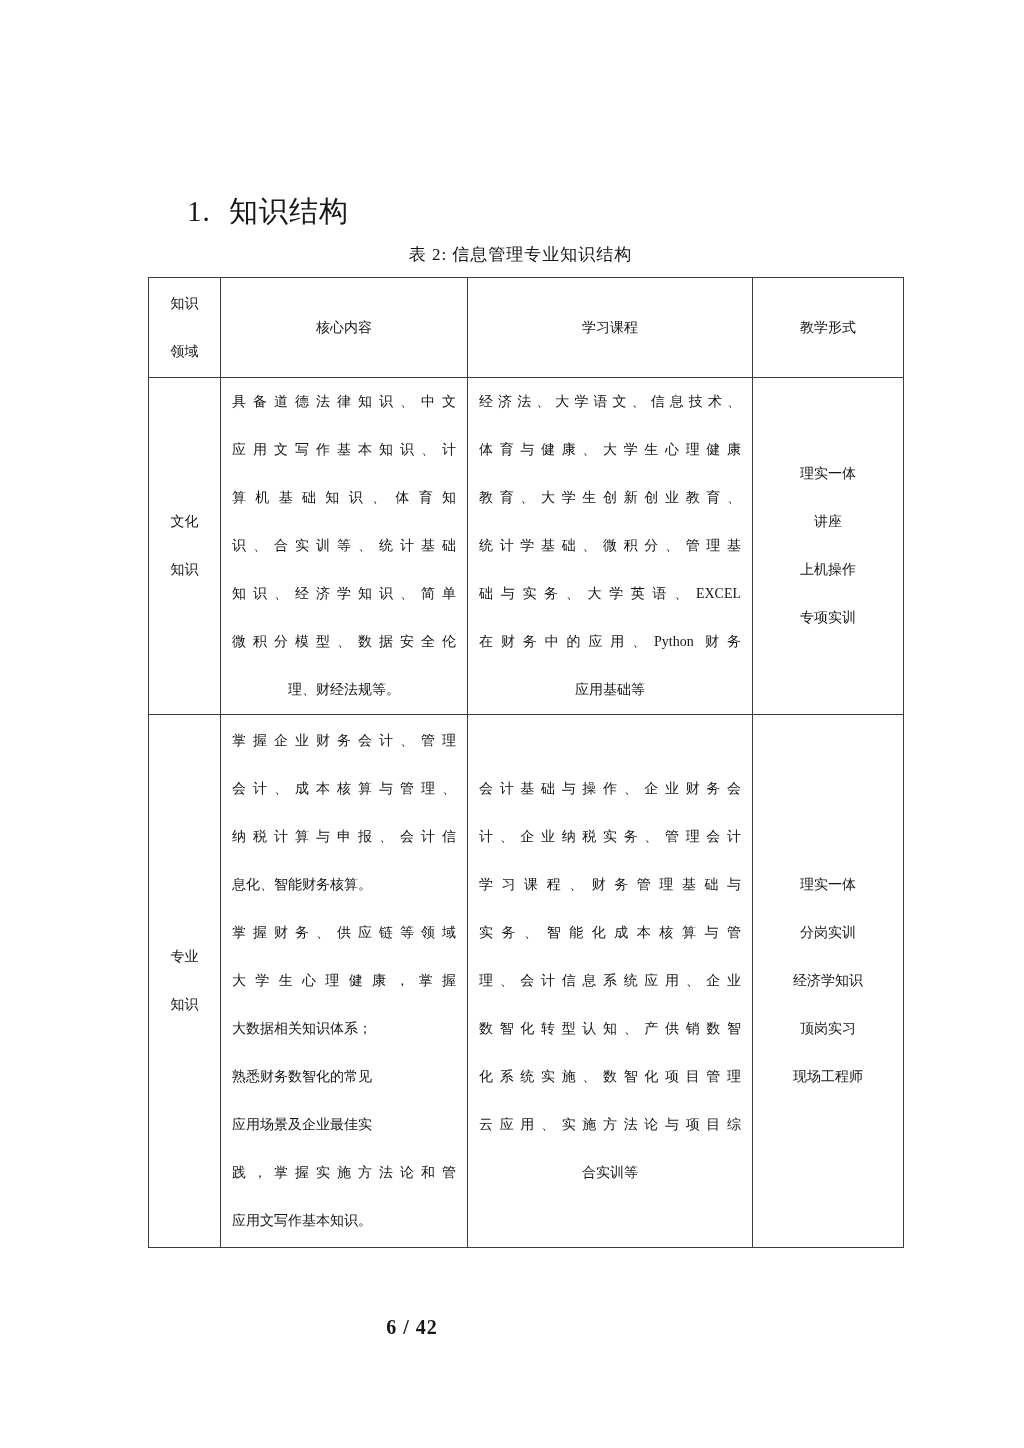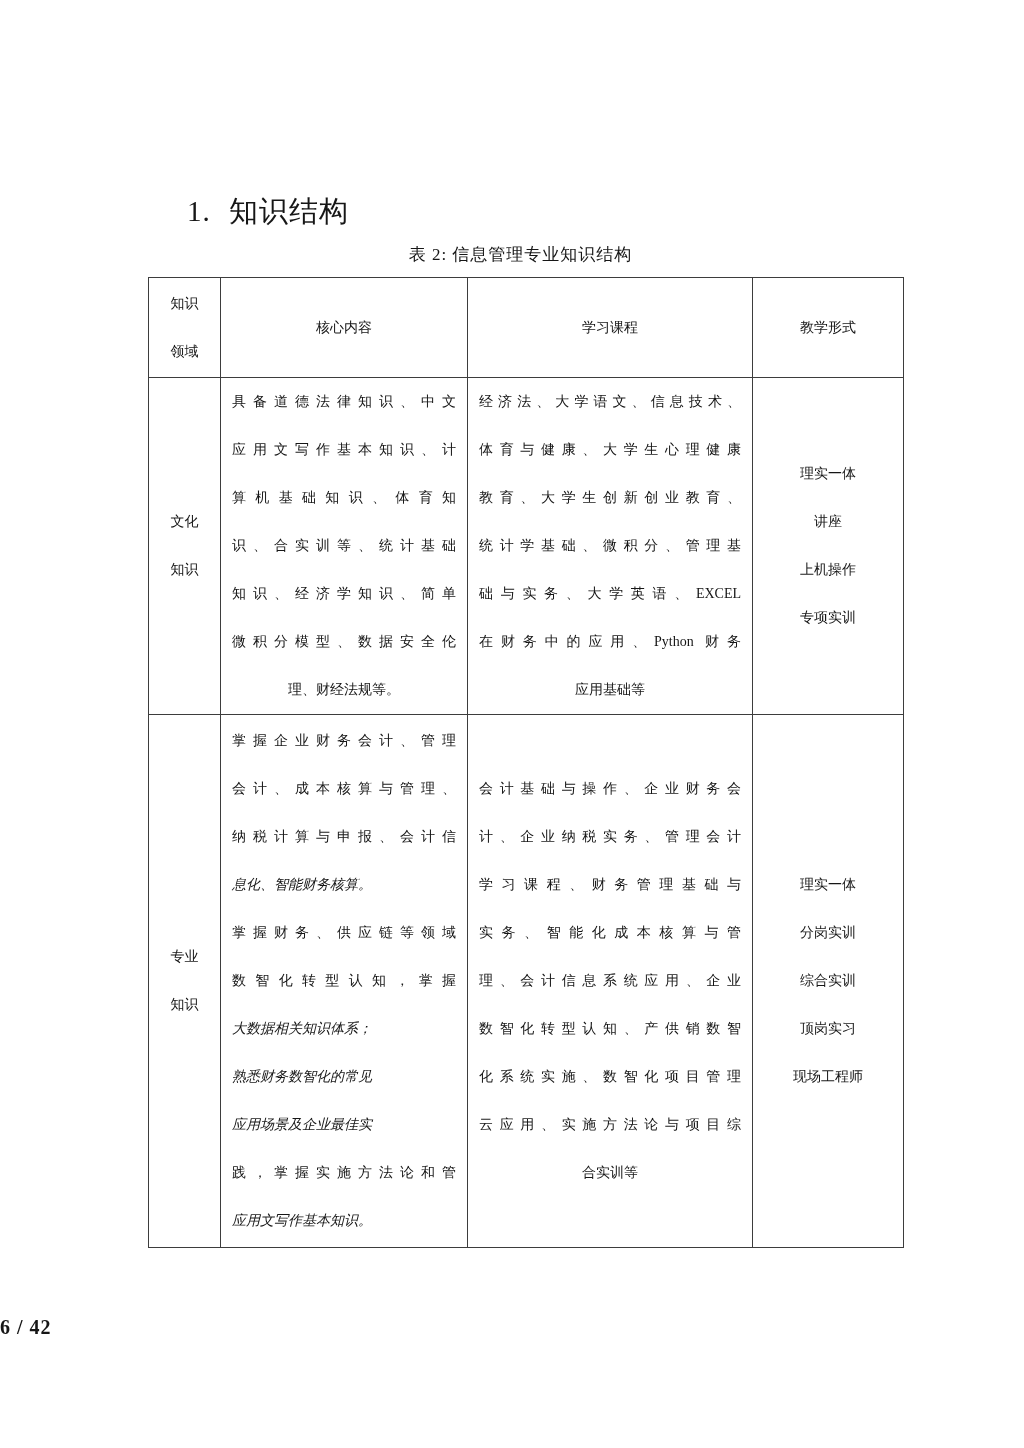--- a/index.html
+++ b/index.html
@@ -29,24 +29,24 @@
   .ktable th, .ktable td {
     border: 1px solid #3d3d3d; vertical-align: middle;
     font-weight: normal; padding: 0 11px; overflow: hidden;
   }
   thead tr { height: 100px; }
   tbody tr:nth-child(1) { height: 334px; }
   tbody tr:nth-child(2) { height: 533px; }
   .ln { line-height: 48px; }
   .ln-j { text-align: justify; text-align-last: justify; }
   .ln-c { text-align: center; text-align-last: center; }
-  .ln-l { text-align: right; text-align-last: left; font-style: italic; }
+  .ln-l { text-align: right; text-align-last: left; }
   .footer {
     position: absolute; left: 0; top: 1316px; width: 824px;
-    text-align: left; font-size: 20px; font-weight: bold;
+    text-align: center; font-size: 20px; font-weight: bold;
     letter-spacing: 1px;
   }
 </style>
 </head>
 <body>
 
 <div class="page">
   <h2 class="heading">1. 知识结构</h2>
   <div class="caption">表 2: 信息管理专业知识结构</div>
   <table class="ktable">
@@ -108,42 +108,42 @@
           <td>
             <div class="ln ln-c">专业</div>
             <div class="ln ln-c">知识</div>
           </td>
           <td>
             <div class="ln ln-j">掌握企业财务会计、管理</div>
             <div class="ln ln-j">会计、成本核算与管理、</div>
             <div class="ln ln-j">纳税计算与申报、会计信</div>
             <div class="ln ln-l">息化、智能财务核算。</div>
             <div class="ln ln-j">掌握财务、供应链等领域</div>
-            <div class="ln ln-j">数智化转型认知，掌握</div>
+            <div class="ln ln-j">大学生心理健康，掌握</div>
             <div class="ln ln-l">大数据相关知识体系；</div>
             <div class="ln ln-l">熟悉财务数智化的常见</div>
             <div class="ln ln-l">应用场景及企业最佳实</div>
             <div class="ln ln-j">践，掌握实施方法论和管</div>
             <div class="ln ln-l">应用文写作基本知识。</div>
           </td>
           <td>
             <div class="ln ln-j">会计基础与操作、企业财务会</div>
             <div class="ln ln-j">计、企业纳税实务、管理会计</div>
             <div class="ln ln-j">学习课程、财务管理基础与</div>
             <div class="ln ln-j">实务、智能化成本核算与管</div>
             <div class="ln ln-j">理、会计信息系统应用、企业</div>
             <div class="ln ln-j">数智化转型认知、产供销数智</div>
             <div class="ln ln-j">化系统实施、数智化项目管理</div>
             <div class="ln ln-j">云应用、实施方法论与项目综</div>
             <div class="ln ln-c">合实训等</div>
           </td>
           <td>
             <div class="ln ln-c">理实一体</div>
             <div class="ln ln-c">分岗实训</div>
-            <div class="ln ln-c">综合实训</div>
+            <div class="ln ln-c">经济学知识</div>
             <div class="ln ln-c">顶岗实习</div>
             <div class="ln ln-c">现场工程师</div>
           </td>
         </tr>
       </tbody>
   </table>
   <div class="footer">6 / 42</div>
 </div>
 
 </body></html>

